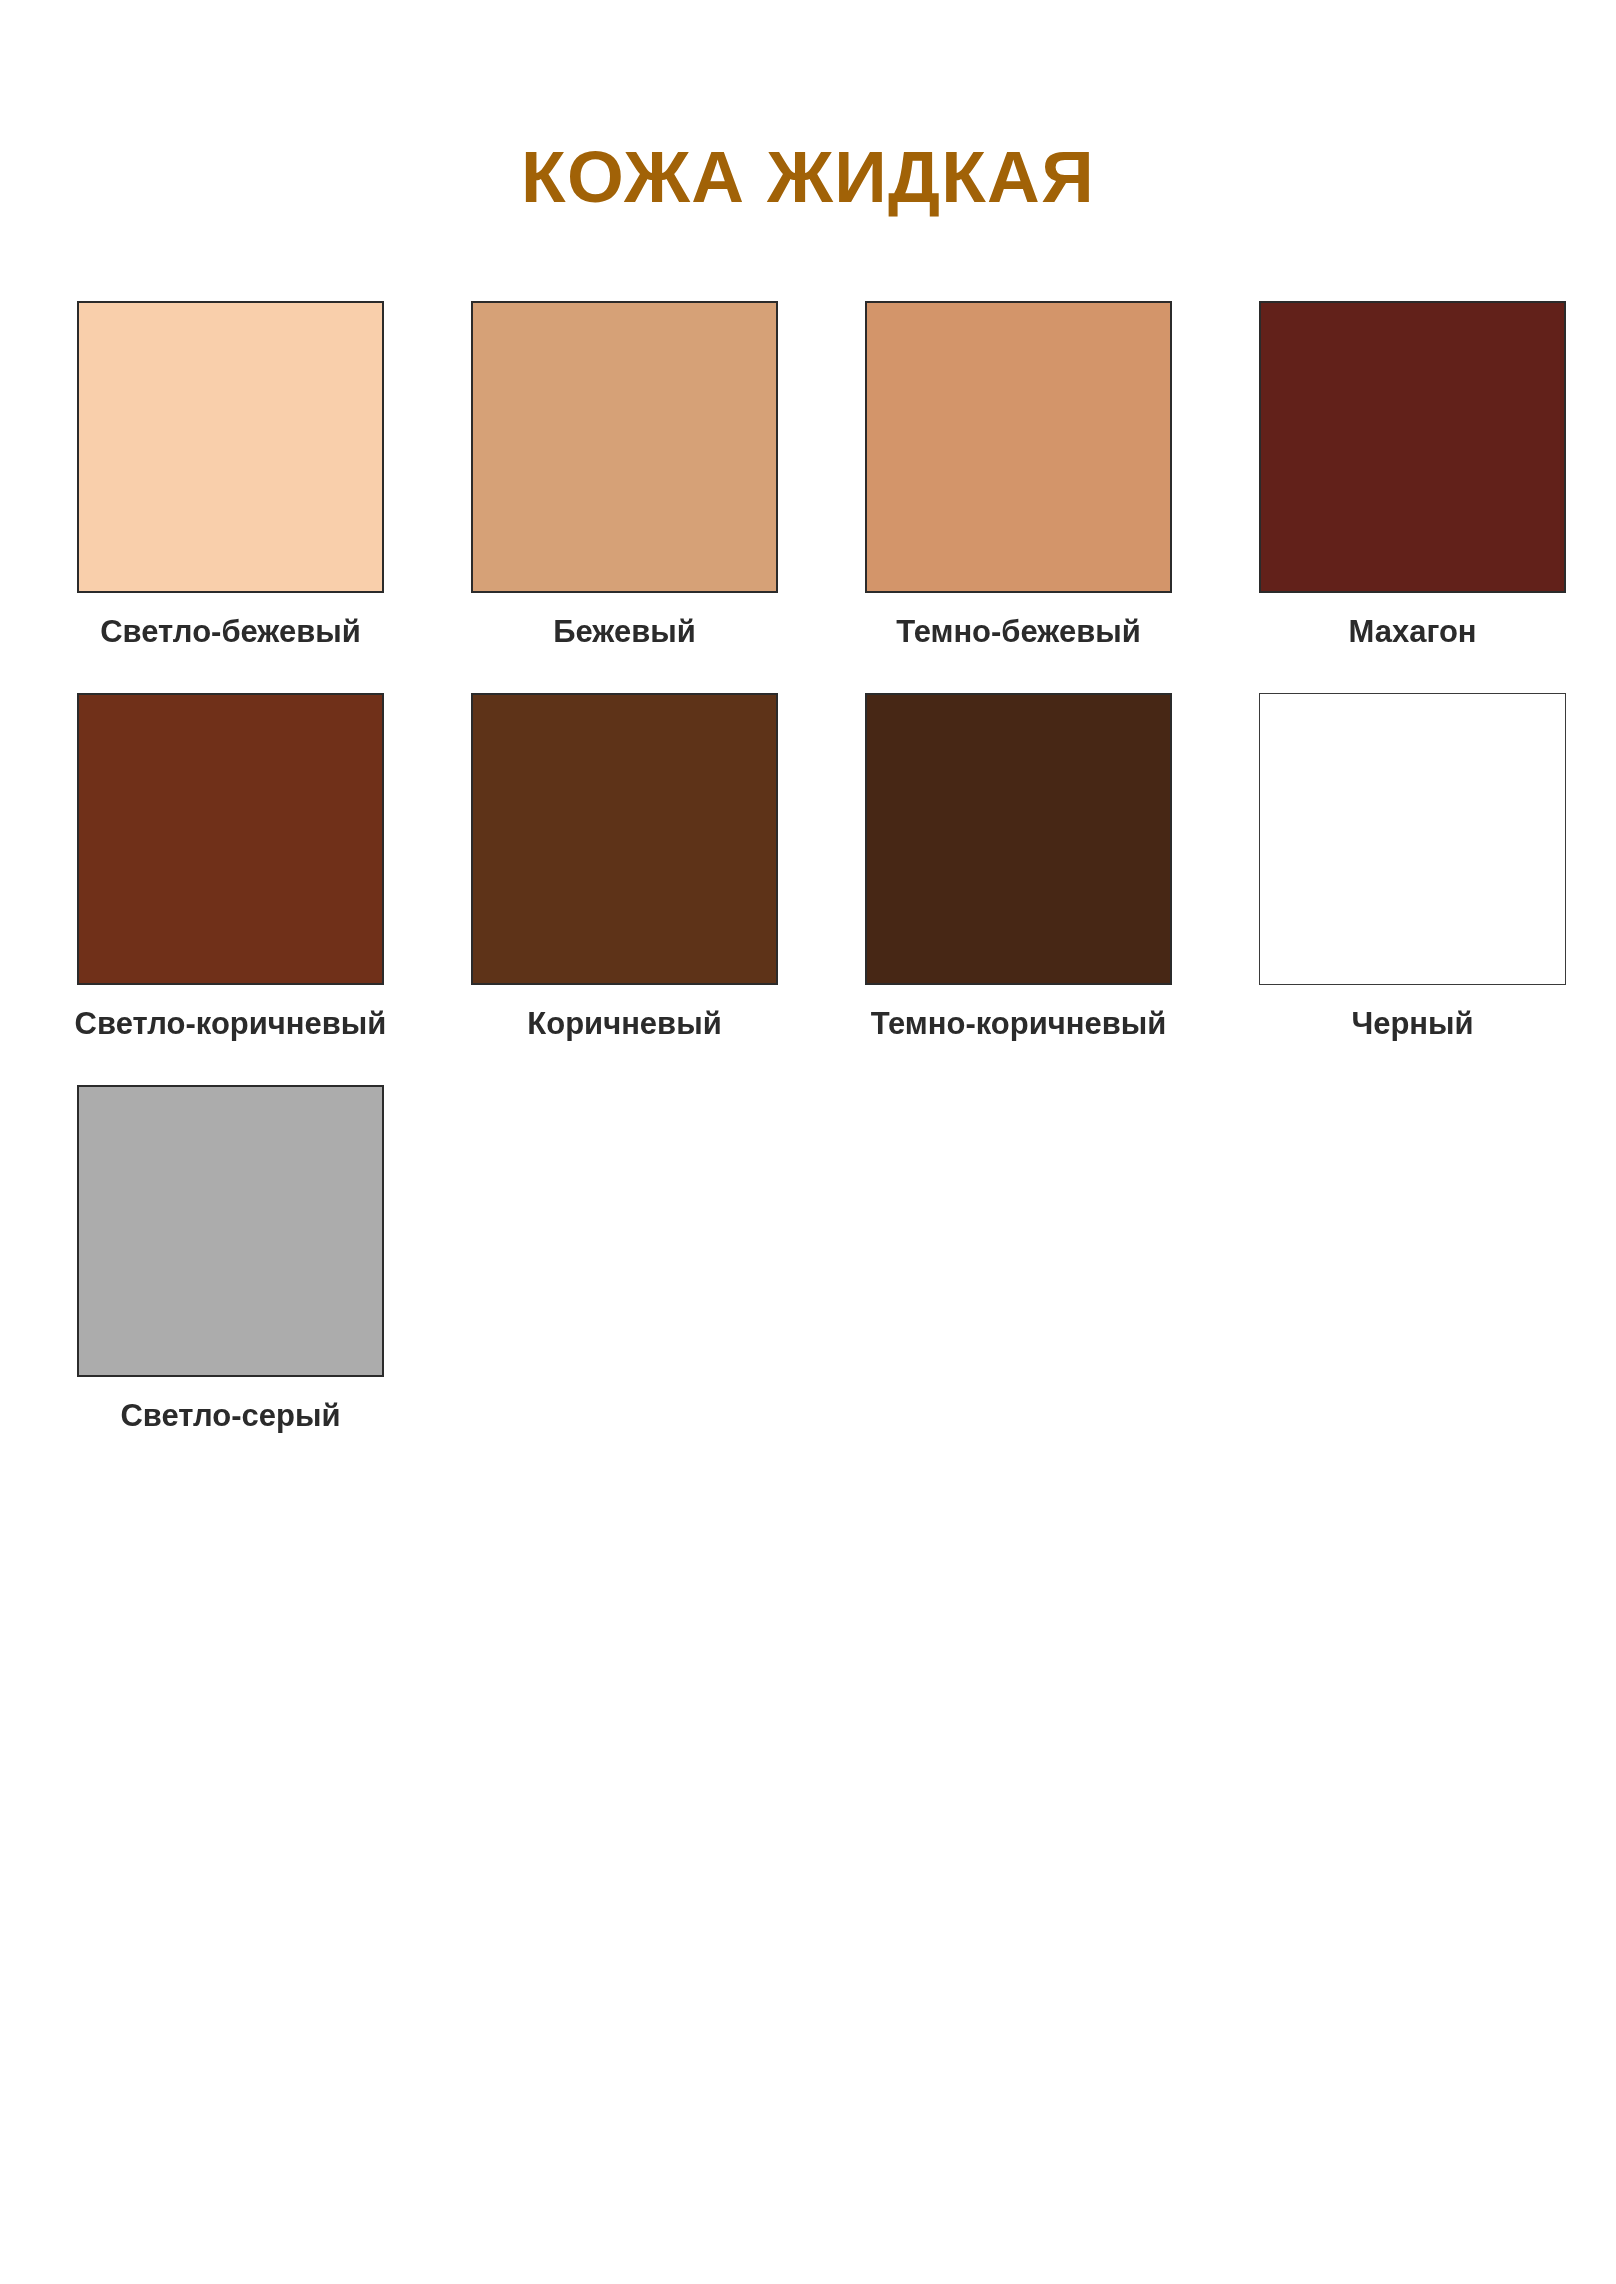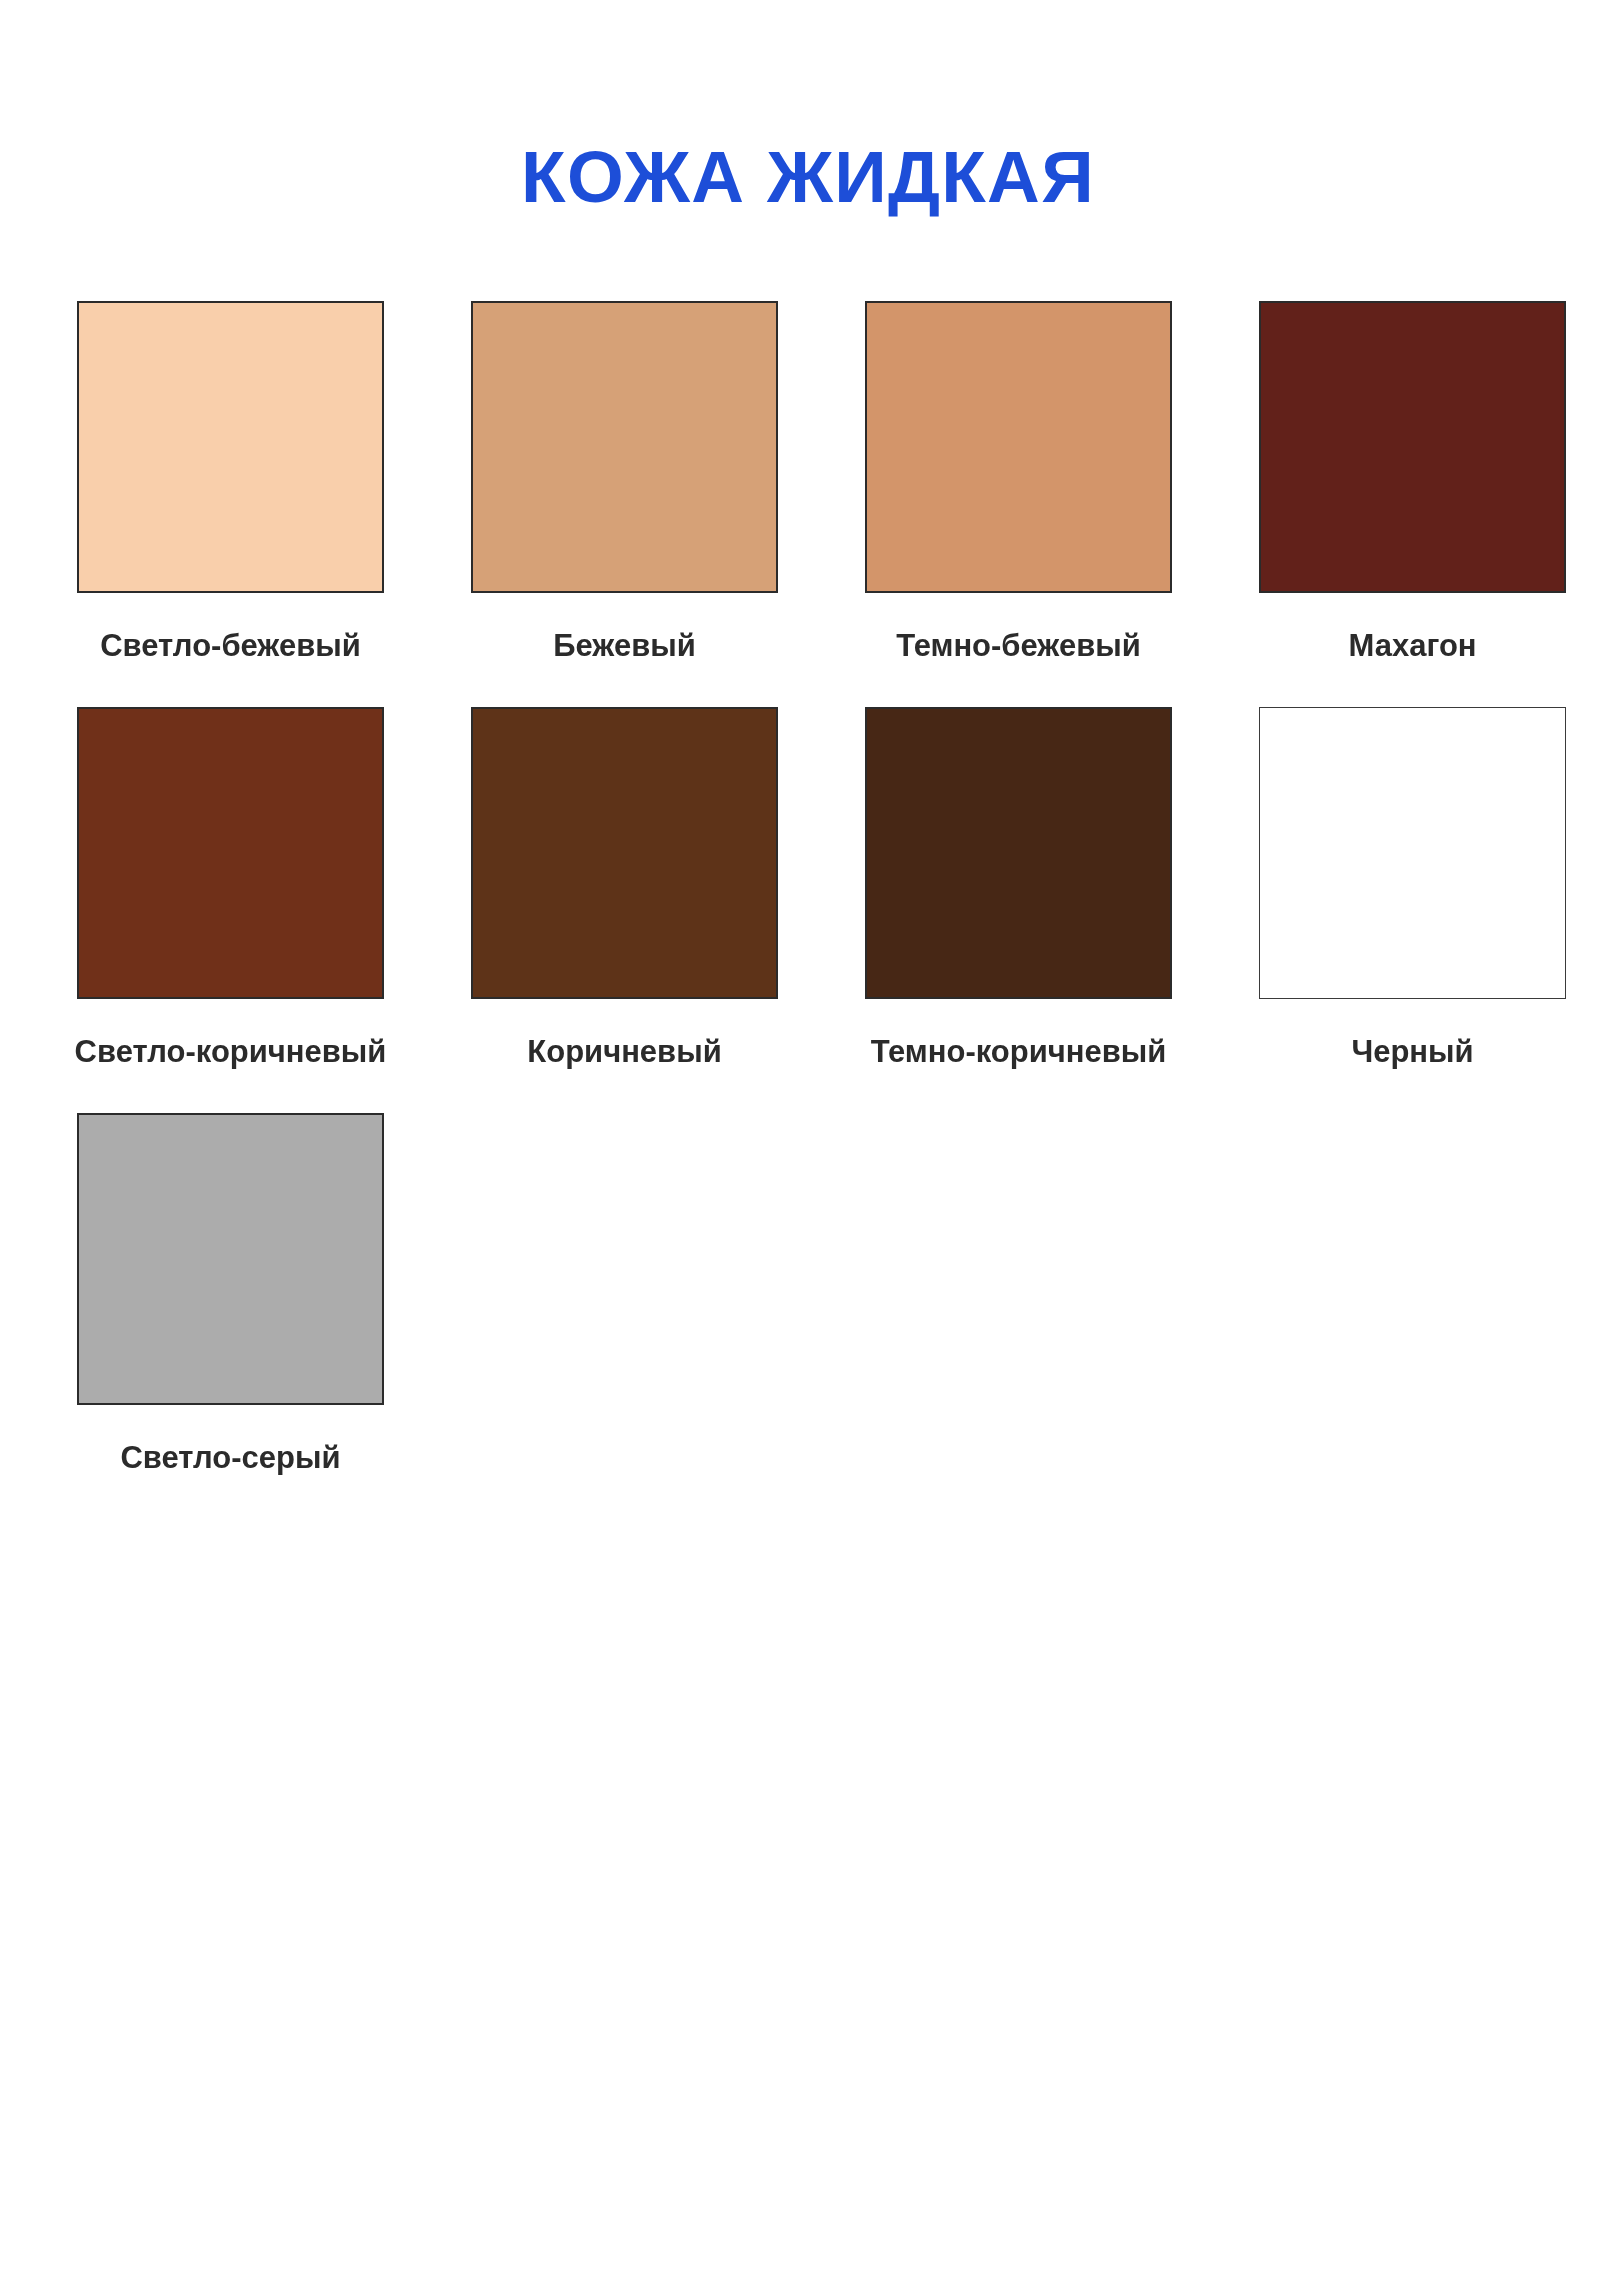--- a/index.html
+++ b/index.html
@@ -28,21 +28,21 @@
   .page-title {
     position: absolute;
     top: 90px;
     left: 0;
     width: 1616px;
     text-align: center;
     font-size: 73px;
     line-height: 1.05;
     font-weight: 700;
     letter-spacing: 1.3px;
-    color: #1d4ed8;
+    color: #a16207;
     white-space: nowrap;
   }
 
   
   .swatch-grid {
     position: absolute;
     top: 301px;
     left: 77px;
     width: 1462px;
     display: grid;
@@ -65,21 +65,21 @@
     border: 2.6px solid #2b2b2b;
   }
 
   
   .swatch-chip.thin-border {
     border-width: 1.3px;
     border-color: #3a3a3a;
   }
 
   .swatch-label {
-    margin-top: 36px;
+    margin-top: 22px;
     font-size: 31px;
     line-height: 1.1;
     font-weight: 700;
     color: #2b2b2b;
     text-align: center;
     white-space: nowrap;
   }
 </style>
 </head>
 <body>

